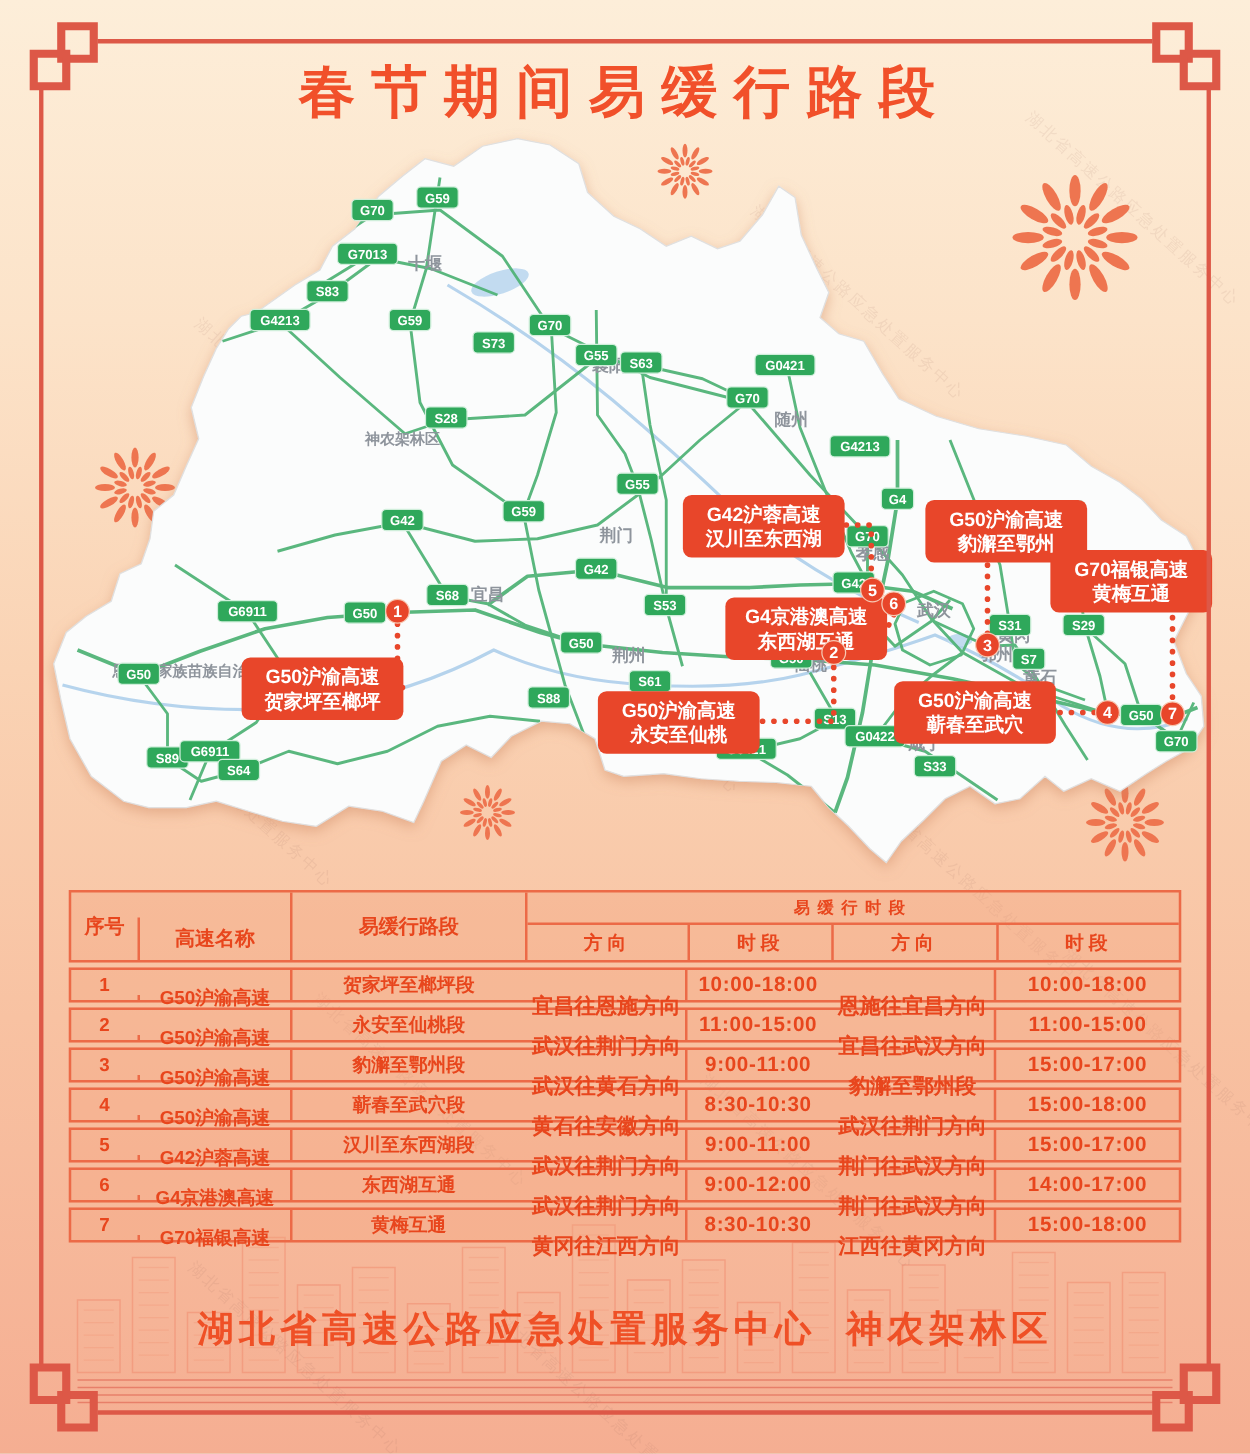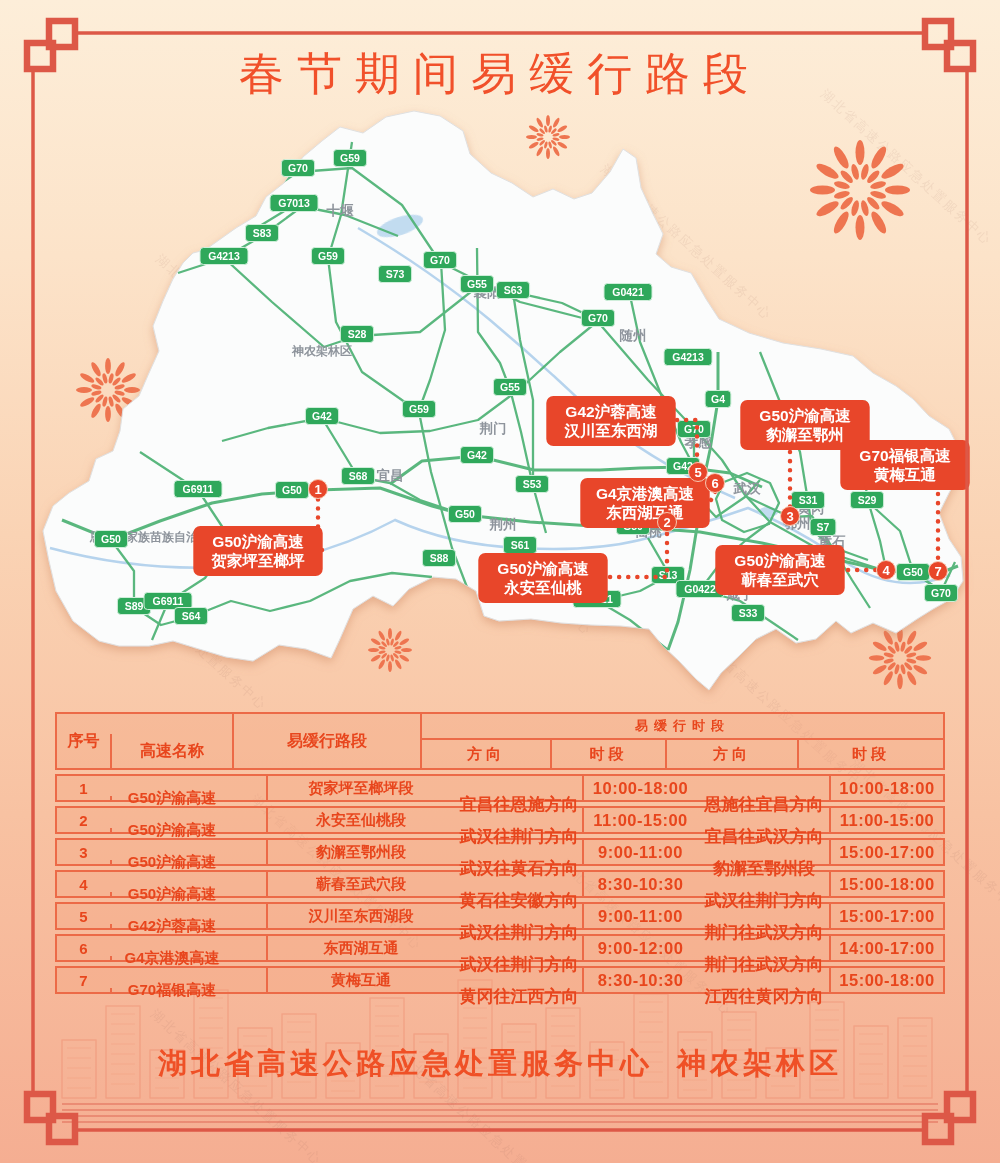--- a/index.html
+++ b/index.html
@@ -2,21 +2,21 @@
 <html><head>
 <meta charset="utf-8">
 <style>
   html,body{margin:0;padding:0;background:#e9e2da;}
   .page{position:relative;width:1000px;height:1163px;overflow:hidden;margin:0 auto;
         background:linear-gradient(180deg,#fdeed9 0%,#fce3c9 22%,#fad3b4 46%,#f8c2a2 70%,#f5ae92 100%);
         font-family:"Liberation Sans",sans-serif;}
   svg.deco{position:absolute;left:0;top:0;width:1000px;height:1163px;}
   svg text{font-family:"Liberation Sans",sans-serif;}
   .title{position:absolute;top:44px;left:0;width:100%;text-align:center;
-         font-size:45px;font-weight:normal;color:#f1502a;letter-spacing:13px;white-space:pre;}
+         font-size:45px;font-weight:bold;color:#f1502a;letter-spacing:13px;white-space:pre;}
   .footer{position:absolute;top:1044px;left:0;width:100%;text-align:center;
           font-size:29px;font-weight:bold;color:#ef5026;letter-spacing:4px;white-space:pre;}
   
   .ctable{position:absolute;left:55px;top:712px;width:890px;}
   .trow{display:flex;border:2px solid #ec6a47;background:rgba(244,164,126,0.35);
         box-sizing:border-box;margin-bottom:4px;}
   .cell,.hcell,.hcell2{display:flex;align-items:center;justify-content:center;
         font-weight:bold;color:#e8461d;box-sizing:border-box;}
   .cell{border-left:2px solid #ec6a47;}
   .trow .cell:first-child{border-left:none;}
@@ -26,21 +26,21 @@
   .hright{flex:1;display:flex;flex-direction:column;border-left:2px solid #ec6a47;box-sizing:border-box;}
   .hperiod{height:26px;display:flex;align-items:center;justify-content:center;
            font-weight:bold;color:#e8461d;font-size:13px;letter-spacing:6px;
            border-bottom:2px solid #ec6a47;box-sizing:border-box;text-align:right;}
   .hsub{flex:1;display:flex;}
   .hcell2{font-size:15px;letter-spacing:4px;border-left:2px solid #ec6a47;text-align:right;}
   .hsub .hcell2:first-child{border-left:none;}
   .drow{height:28px;}
   .w-no{width:53px;}.w-road{width:122px;margin-top:20px;}.w-section{width:188px;}
   .w-dir{width:128px;}.w-time{width:115px;}.w-dir2{width:132px;}.w-time2{flex:1;}
-  .c-no{font-size:15px;}.c-road{font-size:15px;}.c-section{font-size:15px;margin-left:34px;}
+  .c-no{font-size:15px;}.c-road{font-size:15px;}.c-section{font-size:15px;}
   .c-dir{font-size:17px;margin-top:28px;}.c-time{font-size:16.5px;letter-spacing:0.5px;}
 </style>
 </head>
 <body>
 
 <div class="page">
 
   <svg class="deco" viewBox="0 0 1000 1163">
     <defs>
       <filter id="ps" x="-8%" y="-8%" width="116%" height="118%">

